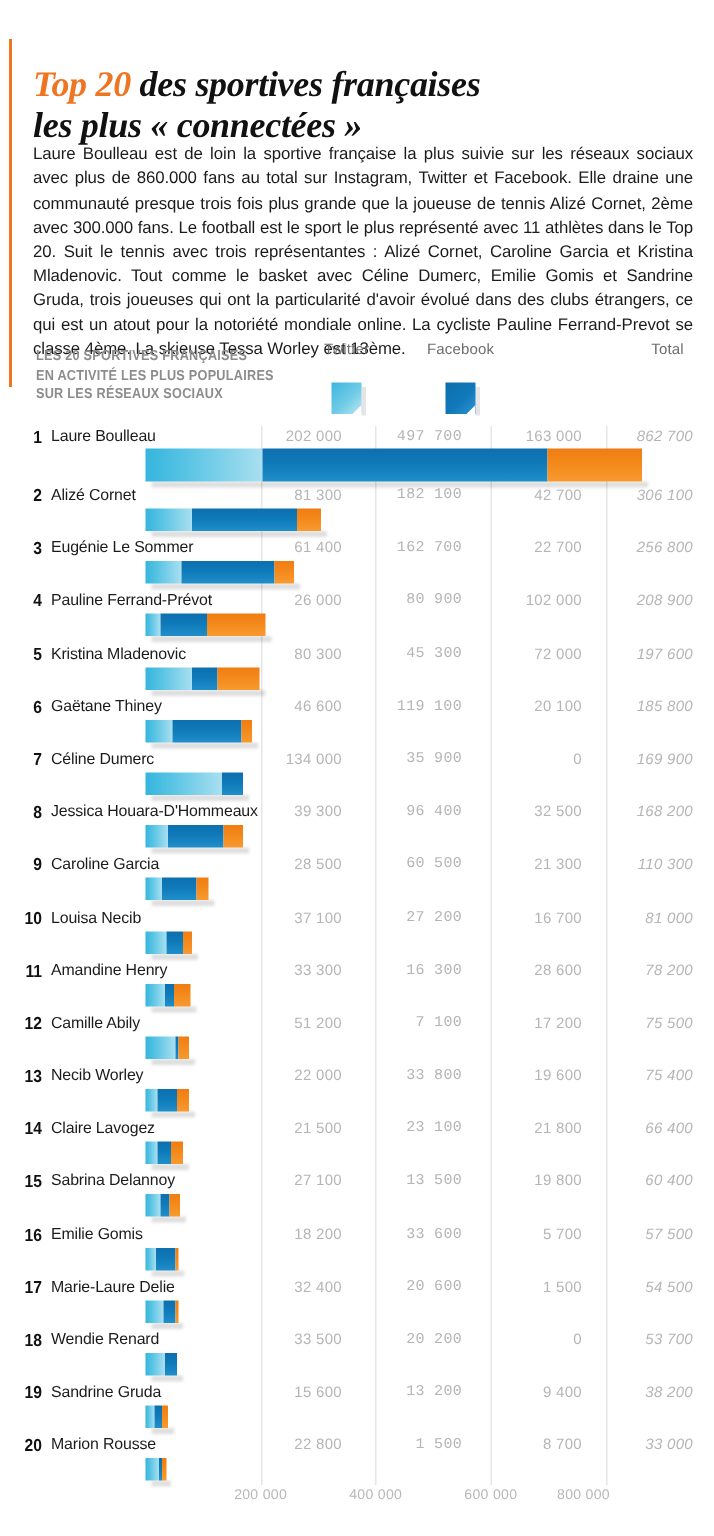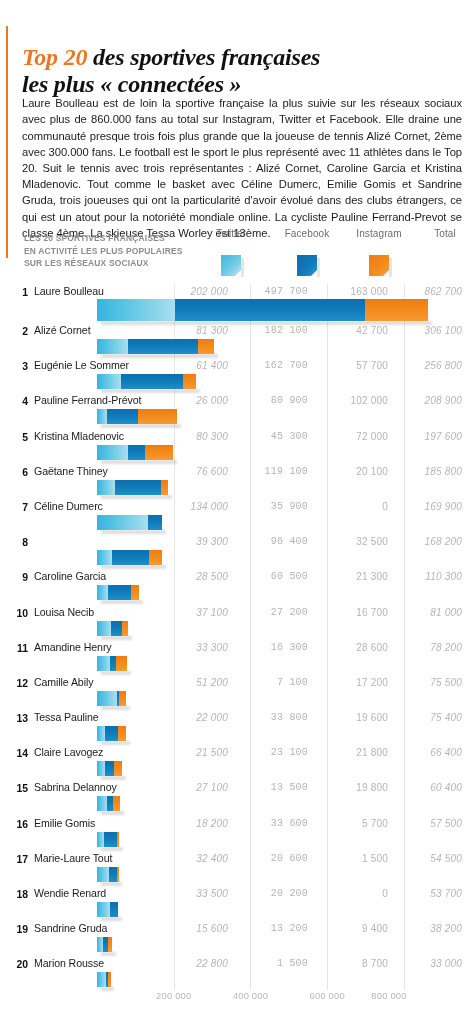--- a/index.html
+++ b/index.html
@@ -92,21 +92,21 @@
     transform:scaleX(.9);transform-origin:right top;
   }
   .name{
     position:absolute;left:34px;top:0;font-size:10.6px;color:#1b1b1b;
     line-height:15px;white-space:nowrap;letter-spacing:-.1px;
   }
   .num{
     position:absolute;top:0;font-size:10px;color:#b5b5b5;
     line-height:15px;text-align:right;letter-spacing:.2px;
   }
-  .n-tw{right:248px;width:70px;font-style:italic;}
+  .n-tw{right:248px;width:70px;}
   .n-fb{right:168px;width:70px;font-family:Liberation Mono, monospace;}
   .n-ig{right:88px;width:70px;}
   .n-to{right:14px;width:70px;font-style:italic;}
 
   .bar{position:absolute;left:97px;top:16px;height:15px;white-space:nowrap;font-size:0;}
   .bar .seg{display:inline-block;height:15px;vertical-align:top;position:relative;}
   .seg-tw{background:linear-gradient(90deg,#35b5de 0%,#59c4e4 35%,#a9dff0 100%);}
   .seg-fb{background:linear-gradient(180deg,#0d6fae 0%,#0f7ab9 45%,#1f8ec9 100%);}
   .seg-ig{background:linear-gradient(180deg,#f07c12 0%,#f4891b 45%,#f79a30 100%);}
   .bar .shadow{
@@ -146,24 +146,20 @@
 
       <div class="legend">
         <div class="legend-item lg-tw">
           <span class="lbl">Twitter</span>
           <span class="sw sw-tw"><i></i></span>
         </div>
         <div class="legend-item lg-fb">
           <span class="lbl">Facebook</span>
           <span class="sw sw-fb"><i></i></span>
         </div>
-        <div class="legend-item lg-ig">
-          <span class="lbl">Instagram</span>
-          <span class="sw sw-ig"><i></i></span>
-        </div>
         <div class="legend-item lg-to">
           <span class="lbl">Total</span>
         </div>
       </div>
     </div>
 
     <div class="grid" id="grid">
         <div class="gridline" style="left: 173.736px;"></div>
         <div class="gridline" style="left: 250.472px;"></div>
         <div class="gridline" style="left: 327.207px;"></div>
@@ -186,21 +182,21 @@
           <div class="num n-fb">182 100</div>
           <div class="num n-ig">42 700</div>
           <div class="num n-to">306 100</div>
           <div class="bar"><div class="shadow" style="width: 117.444px;"></div><span class="seg seg-tw" style="width: 31.1931px;"></span><span class="seg seg-fb" style="width: 69.868px;"></span><span class="seg seg-ig" style="width: 16.3831px;"></span></div>
         </div>
         <div class="row">
           <div class="rank">3</div>
           <div class="name">Eugénie Le Sommer</div>
           <div class="num n-tw">61 400</div>
           <div class="num n-fb">162 700</div>
-          <div class="num n-ig">57 700</div>
+          <div class="num n-ig">22 700</div>
           <div class="num n-to">256 800</div>
           <div class="bar"><div class="shadow" style="width: 98.5288px;"></div><span class="seg seg-tw" style="width: 23.5579px;"></span><span class="seg seg-fb" style="width: 62.4246px;"></span><span class="seg seg-ig" style="width: 12.5463px;"></span></div>
         </div>
         <div class="row">
           <div class="rank">4</div>
           <div class="name">Pauline Ferrand-Prévot</div>
           <div class="num n-tw">26 000</div>
           <div class="num n-fb">80 900</div>
           <div class="num n-ig">102 000</div>
           <div class="num n-to">208 900</div>
@@ -211,37 +207,38 @@
           <div class="name">Kristina Mladenovic</div>
           <div class="num n-tw">80 300</div>
           <div class="num n-fb">45 300</div>
           <div class="num n-ig">72 000</div>
           <div class="num n-to">197 600</div>
           <div class="bar"><div class="shadow" style="width: 75.815px;"></div><span class="seg seg-tw" style="width: 30.8094px;"></span><span class="seg seg-fb" style="width: 17.3807px;"></span><span class="seg seg-ig" style="width: 27.6249px;"></span></div>
         </div>
         <div class="row">
           <div class="rank">6</div>
           <div class="name">Gaëtane Thiney</div>
-          <div class="num n-tw">76 600</div>
+          <div class="num n-tw">46 600</div>
           <div class="num n-fb">119 100</div>
           <div class="num n-ig">20 100</div>
           <div class="num n-to">185 800</div>
           <div class="bar"><div class="shadow" style="width: 71.2876px;"></div><span class="seg seg-tw" style="width: 17.8794px;"></span><span class="seg seg-fb" style="width: 45.6962px;"></span><span class="seg seg-ig" style="width: 7.71195px;"></span></div>
         </div>
         <div class="row">
           <div class="rank">7</div>
           <div class="name">Céline Dumerc</div>
           <div class="num n-tw">134 000</div>
           <div class="num n-fb">35 900</div>
           <div class="num n-ig">0</div>
           <div class="num n-to">169 900</div>
           <div class="bar"><div class="shadow" style="width: 65.1871px;"></div><span class="seg seg-tw" style="width: 51.413px;"></span><span class="seg seg-fb" style="width: 13.7741px;"></span></div>
         </div>
         <div class="row">
           <div class="rank">8</div>
+          <div class="name">Jessica Houara-D'Hommeaux</div>
           <div class="num n-tw">39 300</div>
           <div class="num n-fb">96 400</div>
           <div class="num n-ig">32 500</div>
           <div class="num n-to">168 200</div>
           <div class="bar"><div class="shadow" style="width: 64.5348px;"></div><span class="seg seg-tw" style="width: 15.0786px;"></span><span class="seg seg-fb" style="width: 36.9867px;"></span><span class="seg seg-ig" style="width: 12.4696px;"></span></div>
         </div>
         <div class="row">
           <div class="rank">9</div>
           <div class="name">Caroline Garcia</div>
           <div class="num n-tw">28 500</div>
@@ -272,21 +269,21 @@
           <div class="rank">12</div>
           <div class="name">Camille Abily</div>
           <div class="num n-tw">51 200</div>
           <div class="num n-fb">7 100</div>
           <div class="num n-ig">17 200</div>
           <div class="num n-to">75 500</div>
           <div class="bar"><div class="shadow" style="width: 28.9678px;"></div><span class="seg seg-tw" style="width: 19.6444px;"></span><span class="seg seg-fb" style="width: 2.72412px;"></span><span class="seg seg-ig" style="width: 6.59928px;"></span></div>
         </div>
         <div class="row">
           <div class="rank">13</div>
-          <div class="name">Tessa Pauline</div>
+          <div class="name">Necib Worley</div>
           <div class="num n-tw">22 000</div>
           <div class="num n-fb">33 800</div>
           <div class="num n-ig">19 600</div>
           <div class="num n-to">75 400</div>
           <div class="bar"><div class="shadow" style="width: 28.9294px;"></div><span class="seg seg-tw" style="width: 8.44094px;"></span><span class="seg seg-fb" style="width: 12.9684px;"></span><span class="seg seg-ig" style="width: 7.52011px;"></span></div>
         </div>
         <div class="row">
           <div class="rank">14</div>
           <div class="name">Claire Lavogez</div>
           <div class="num n-tw">21 500</div>
@@ -308,21 +305,21 @@
           <div class="rank">16</div>
           <div class="name">Emilie Gomis</div>
           <div class="num n-tw">18 200</div>
           <div class="num n-fb">33 600</div>
           <div class="num n-ig">5 700</div>
           <div class="num n-to">57 500</div>
           <div class="bar"><div class="shadow" style="width: 22.0616px;"></div><span class="seg seg-tw" style="width: 6.98296px;"></span><span class="seg seg-fb" style="width: 12.8916px;"></span><span class="seg seg-ig" style="width: 2.18697px;"></span></div>
         </div>
         <div class="row">
           <div class="rank">17</div>
-          <div class="name">Marie-Laure Tout</div>
+          <div class="name">Marie-Laure Delie</div>
           <div class="num n-tw">32 400</div>
           <div class="num n-fb">20 600</div>
           <div class="num n-ig">1 500</div>
           <div class="num n-to">54 500</div>
           <div class="bar"><div class="shadow" style="width: 20.9105px;"></div><span class="seg seg-tw" style="width: 12.4312px;"></span><span class="seg seg-fb" style="width: 7.90379px;"></span><span class="seg seg-ig" style="width: 2px;"></span></div>
         </div>
         <div class="row">
           <div class="rank">18</div>
           <div class="name">Wendie Renard</div>
           <div class="num n-tw">33 500</div>

